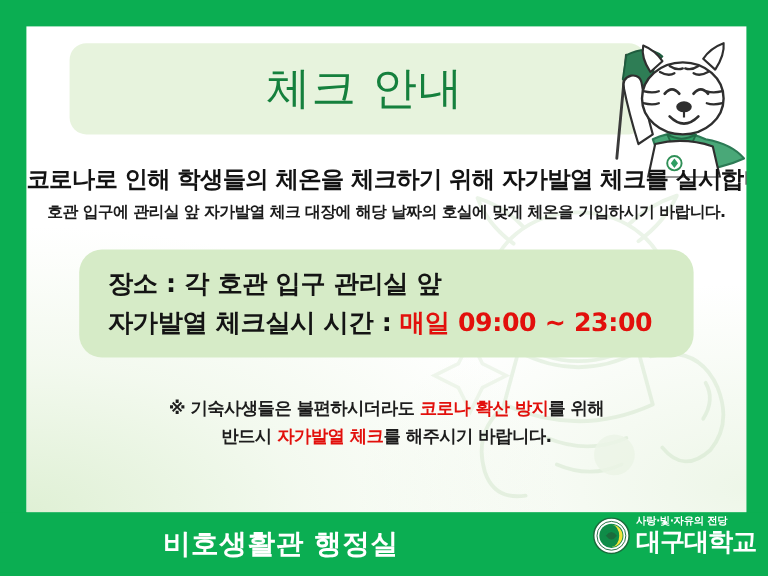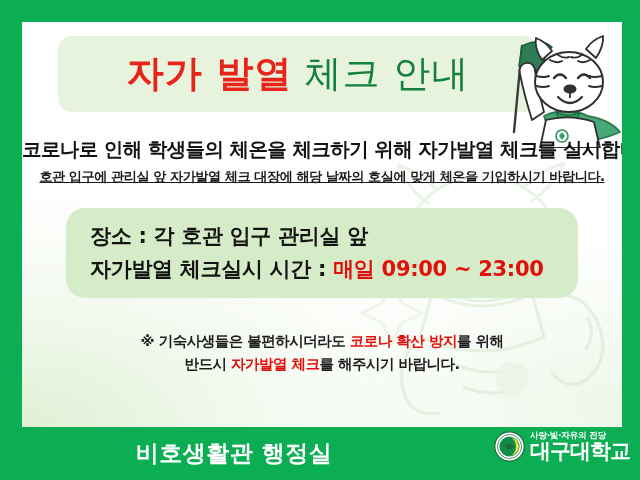--- a/index.html
+++ b/index.html
@@ -115,21 +115,20 @@
     position: absolute;
     left: 0;
     right: 0;
     top: 146px;
     text-align: center;
     font-size: 13.2px;
     font-weight: 700;
     color: #1b1b1b;
     letter-spacing: -0.5px;
     white-space: nowrap;
-    text-decoration: underline;
   }
 
   
   .info-box {
     position: absolute;
     left: 44px;
     top: 186px;
     width: 512px;
     height: 90px;
     background: #d6ebc7;
@@ -272,21 +271,20 @@
       <g fill="#d8e9cf" opacity="0.85">
         <circle cx="176" cy="236" r="17"></circle>
       </g>
       <g fill="none" stroke="#cfe3c6" stroke-width="3">
         <path d="M56 140 l10 20 20 10 -20 10 -10 20 -10 -20 -20 -10 20 -10 z"></path>
       </g>
     </svg>
 
     <div class="title-band"></div>
     <div class="title-text">
-      <span class="red">자가 발열</span>
       <span class="title-gap"></span>
       <span class="blk">체크 안내</span>
     </div>
 
     <svg class="mascot" viewBox="0 0 136 124" aria-hidden="true">
 
       <line x1="22" y1="108" x2="30" y2="22" stroke="#3b3b3b" stroke-width="2.4" stroke-linecap="round"></line>
 
       <path d="M30 22 q18 -9 30 1 q-12 12 -6 22 q-16 6 -27 -3 z" fill="#2e7d55" stroke="#1f5c3e" stroke-width="1.6" stroke-linejoin="round"></path>
 

